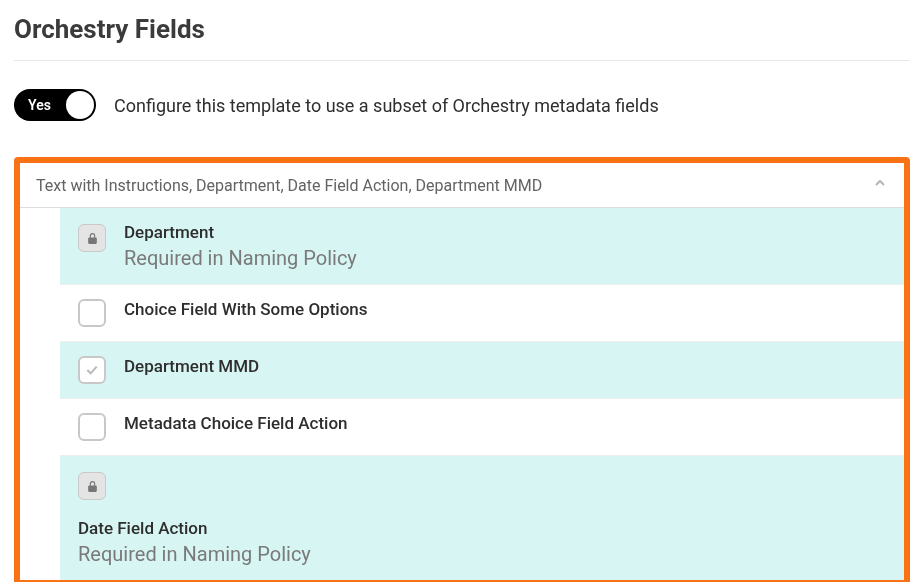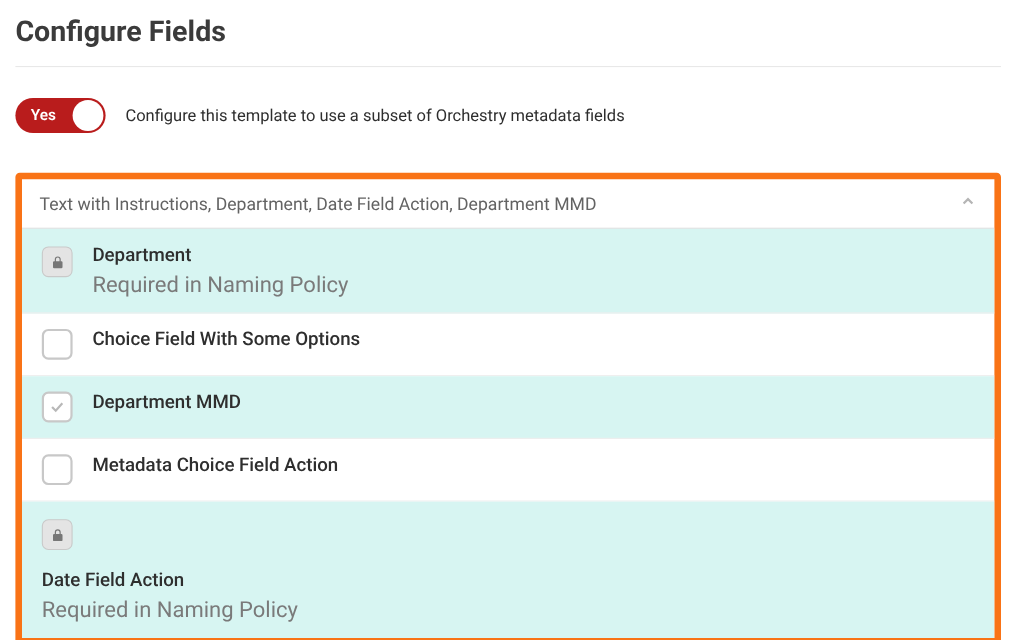--- a/index.html
+++ b/index.html
@@ -25,21 +25,21 @@
     .toggle-row {
       display: flex;
       align-items: center;
       gap: 18px;
       margin-bottom: 36px;
     }
     .toggle {
       width: 82px;
       height: 32px;
       border-radius: 16px;
-      background: #b91c1c;
+      background: #000000;
       position: relative;
       cursor: pointer;
       display: flex;
       align-items: center;
     }
     .toggle-label {
       color: #fff;
       font-size: 14px;
       font-weight: 600;
       margin-left: 14px;
@@ -47,21 +47,21 @@
     .toggle-knob {
       position: absolute;
       right: 2px;
       top: 2px;
       width: 28px;
       height: 28px;
       border-radius: 50%;
       background: #fff;
     }
     .toggle-description {
-      font-size: 15px;
+      font-size: 18px;
       color: #2e2e2e;
     }
     .panel {
       border: 6px solid #f97316;
       border-radius: 4px;
       overflow: hidden;
     }
     .panel-header {
       display: flex;
       align-items: center;
@@ -78,20 +78,21 @@
     }
     .panel-body {
       border-top: 1px solid #ddd;
     }
     .field-row {
       display: flex;
       align-items: flex-start;
       gap: 18px;
       padding: 14px 18px;
       border-bottom: 1px solid #eee;
+      margin-left: 40px;
     }
     .field-row.selected {
       background: #d7f5f2;
     }
     .field-row:last-child {
       border-bottom: none;
       flex-direction: column;
     }
     .control {
       width: 28px;
@@ -130,21 +131,21 @@
       font-size: 20px;
       color: #7a7a7a;
     }
     .field-row.single-line .control {
       margin-top: 0;
     }
   </style>
 </head>
 <body>
 
-<h1 class="page-title">Configure Fields</h1>
+<h1 class="page-title">Orchestry Fields</h1>
 
 <div class="toggle-row">
   <div class="toggle">
     <span class="toggle-label">Yes</span>
     <span class="toggle-knob"></span>
   </div>
   <div class="toggle-description">Configure this template to use a subset of Orchestry metadata fields</div>
 </div>
 
 <div class="panel">

